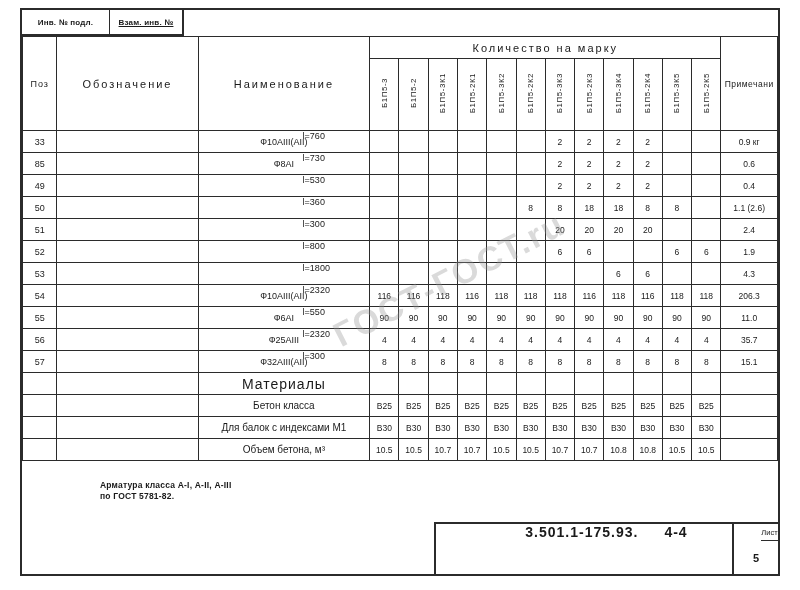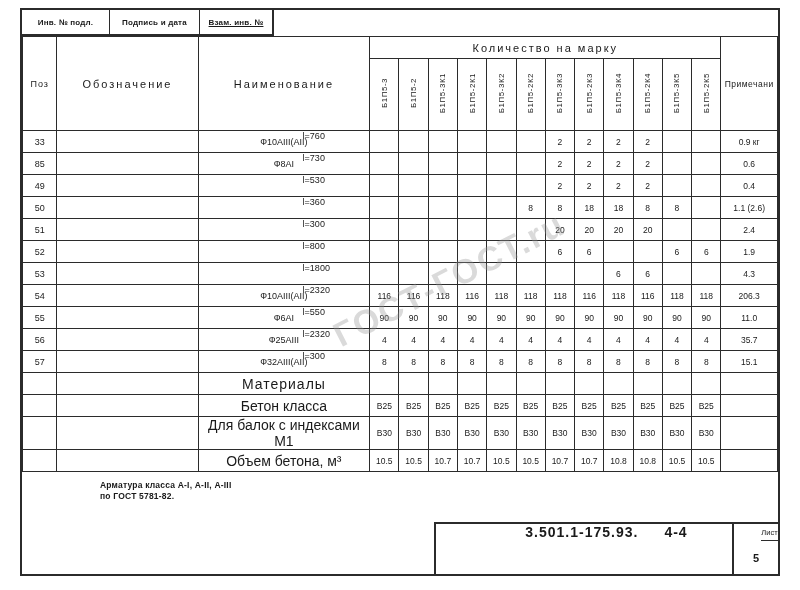--- a/index.html
+++ b/index.html
@@ -95,21 +95,21 @@
     padding-left:6px;
     font-size:9px;
     position:relative;
   }
   .naim .len{
     position:absolute;left:104px;top:0;
   }
   .qty{font-size:8.5px;}
   .prim{font-size:8.5px;}
   .mat-label{
-    text-align:left;padding-left:40px;font-size:14px;
+    text-align:left;padding-left:40px;font-size:10px;
   }
   .mat-center{
     text-align:center;font-size:14px;letter-spacing:1px;
   }
 
   
   .note{
     position:absolute;
     left:78px;top:470px;
     font-size:8.5px;
@@ -167,21 +167,20 @@
     white-space:nowrap;
   }
 </style>
 </head>
 <body>
 
 <div class="sheet">
 
   <div class="stamp">
     <div class="cell c1">Инв. № подл.</div>
-    <div class="cell c2">Подпись и дата</div>
     <div class="cell c3">Взам. инв. №</div>
   </div>
 
   <table class="main">
     <colgroup>
       <col style="width:34px">
       <col style="width:140px">
       <col style="width:170px">
       <col span="12" style="width:29px">
       <col style="width:56px">

